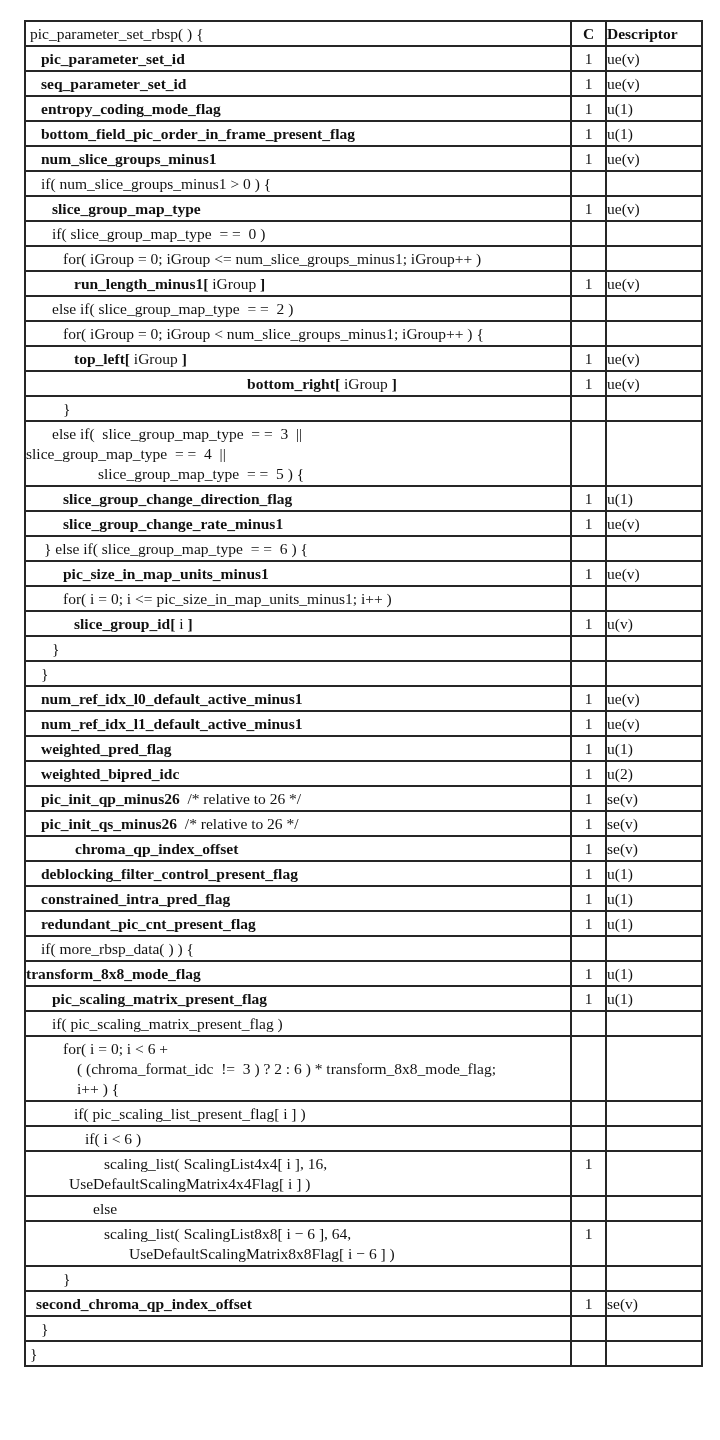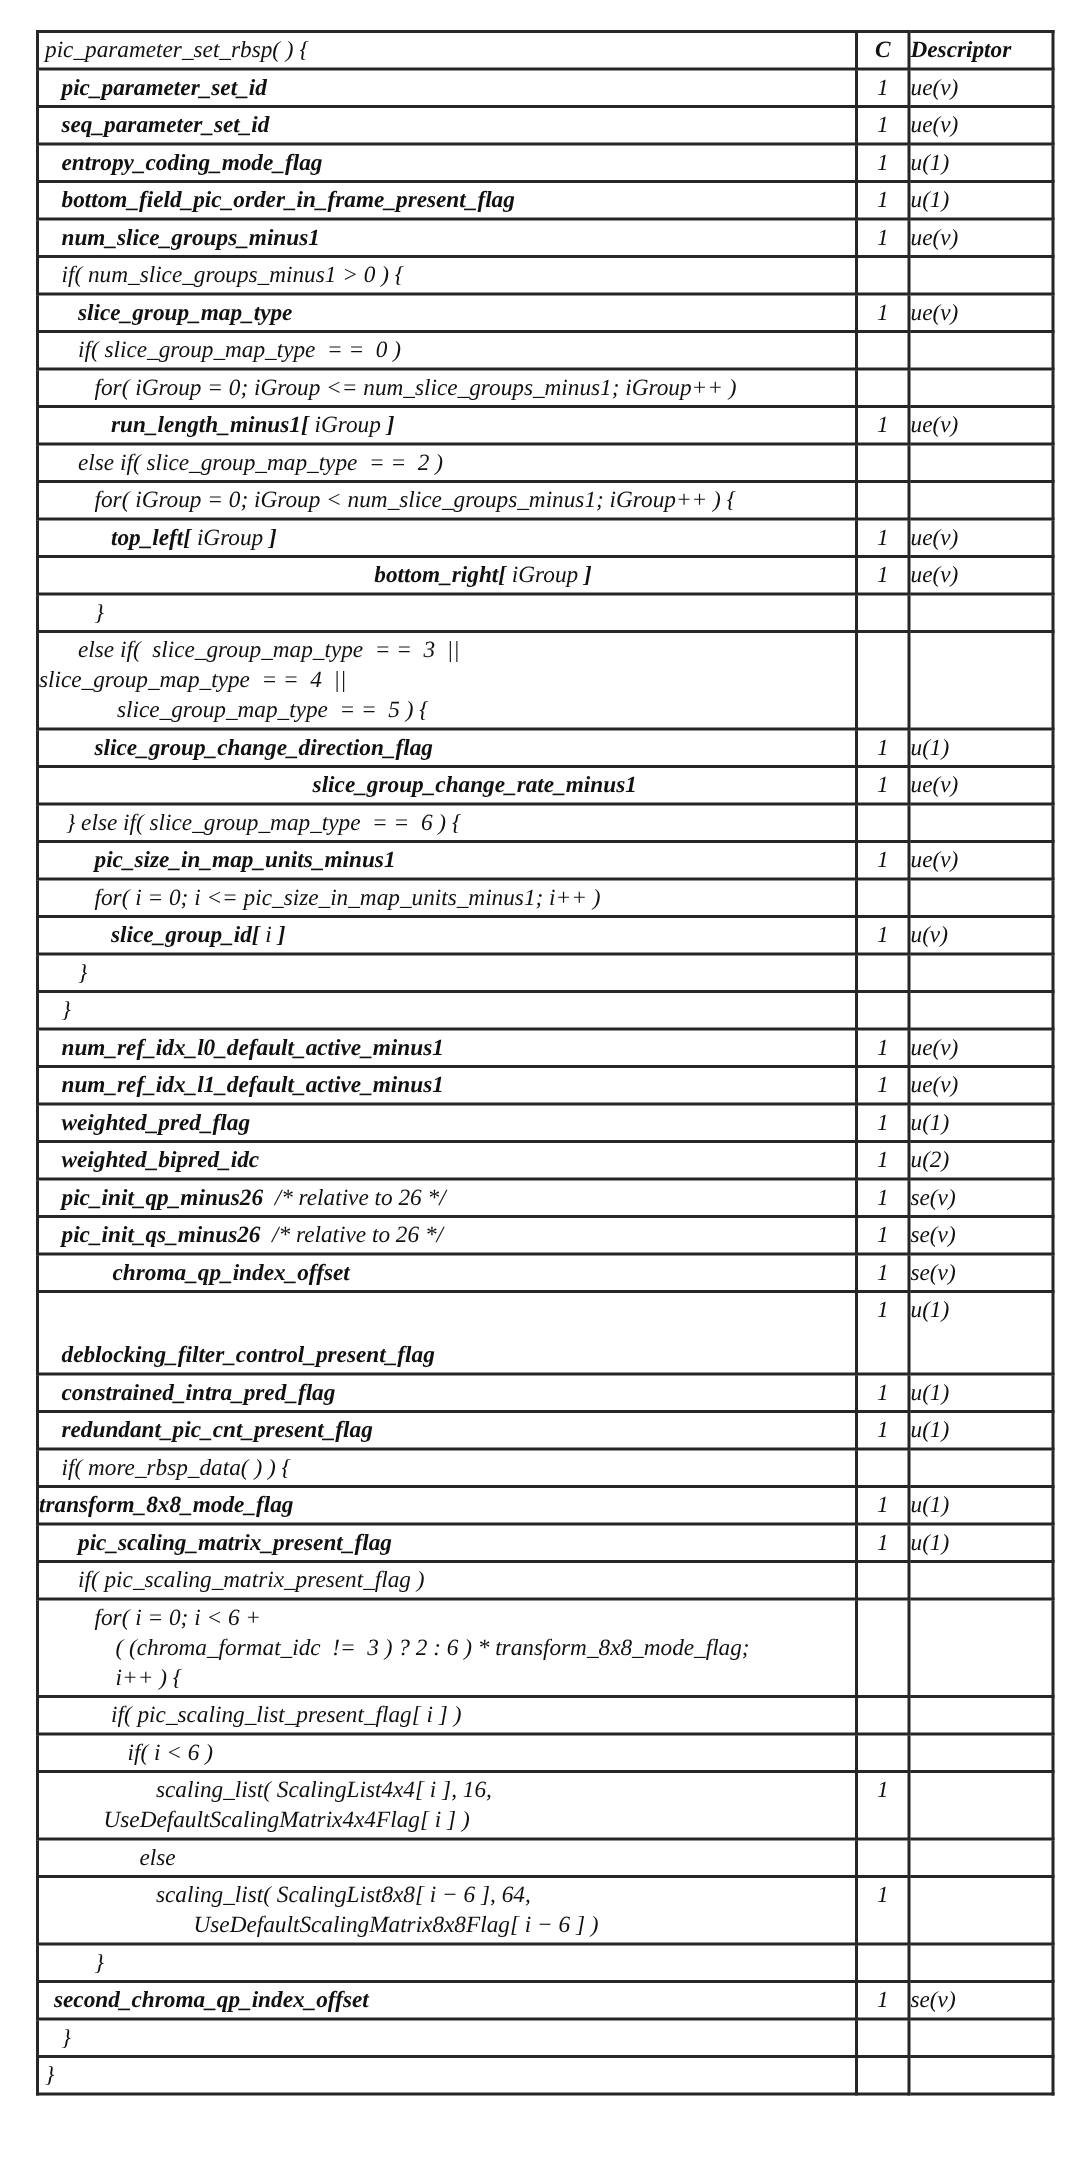--- a/index.html
+++ b/index.html
@@ -3,21 +3,21 @@
 <meta charset="utf-8">
 <style>
   html,body{margin:0;padding:0;}
   body{
     width:720px;height:1440px;
     background:#ffffff;
     font-family:"Liberation Serif", serif;
     color:#111111;
     overflow:hidden;
   }
-  #page{position:absolute;left:0;top:0;width:720px;height:1440px;background:#ffffff;font-style:italic;}
+  #page{position:absolute;left:0;top:0;width:720px;height:1440px;background:#ffffff;}
   table.spec{
     position:absolute;left:24px;top:20px;
     width:677px;
     border-collapse:collapse;
     table-layout:fixed;
   }
   table.spec td, table.spec th{
     border:2px solid #262626;
     padding:2px 0 1px 0;
     vertical-align:top;
@@ -162,35 +162,35 @@
           <td>
             <div class="line" style="padding-left: 37px;"><span class="r">}</span></div>
           </td>
           <td class="cc"></td>
           <td class="dd"></td>
         </tr>
         <tr>
           <td>
             <div class="line" style="padding-left: 26px;"><span class="r">else if(  slice_group_map_type  = =  3  ||</span></div>
             <div class="line" style=""><span class="r">slice_group_map_type  = =  4  ||</span></div>
-            <div class="line" style="padding-left: 52px;"><span class="r">slice_group_map_type  = =  5 ) {</span></div>
+            <div class="line" style="padding-left: 72px;"><span class="r">slice_group_map_type  = =  5 ) {</span></div>
           </td>
           <td class="cc"></td>
           <td class="dd"></td>
         </tr>
         <tr>
           <td>
             <div class="line" style="padding-left: 37px;"><span class="b">slice_group_change_direction_flag</span></div>
           </td>
           <td class="cc">1</td>
           <td class="dd">u(1)</td>
         </tr>
         <tr>
           <td>
-            <div class="line" style="padding-left: 37px; text-align: center;"><span class="b">slice_group_change_rate_minus1</span></div>
+            <div class="line" style="padding-left: 37px;"><span class="b">slice_group_change_rate_minus1</span></div>
           </td>
           <td class="cc">1</td>
           <td class="dd">ue(v)</td>
         </tr>
         <tr>
           <td>
             <div class="line" style="padding-left: 18px;"><span class="r">} else if( slice_group_map_type  = =  6 ) {</span></div>
           </td>
           <td class="cc"></td>
           <td class="dd"></td>
@@ -274,21 +274,21 @@
         </tr>
         <tr>
           <td>
             <div class="line" style="padding-left: 15px; margin-left: 34px;"><span class="b">chroma_qp_index_offset</span></div>
           </td>
           <td class="cc">1</td>
           <td class="dd">se(v)</td>
         </tr>
         <tr>
           <td>
-            <div class="line" style="padding-left: 15px; margin-top: 30px;"><span class="b">deblocking_filter_control_present_flag</span></div>
+            <div class="line" style="padding-left: 15px;"><span class="b">deblocking_filter_control_present_flag</span></div>
           </td>
           <td class="cc">1</td>
           <td class="dd">u(1)</td>
         </tr>
         <tr>
           <td>
             <div class="line" style="padding-left: 15px;"><span class="b">constrained_intra_pred_flag</span></div>
           </td>
           <td class="cc">1</td>
           <td class="dd">u(1)</td>

